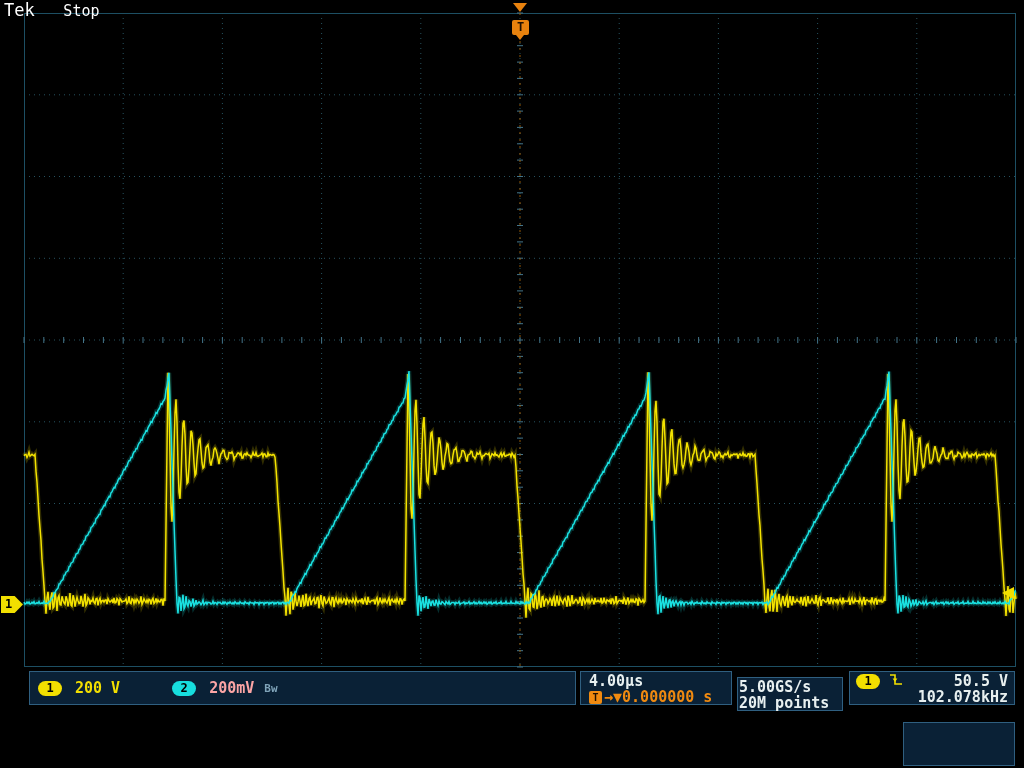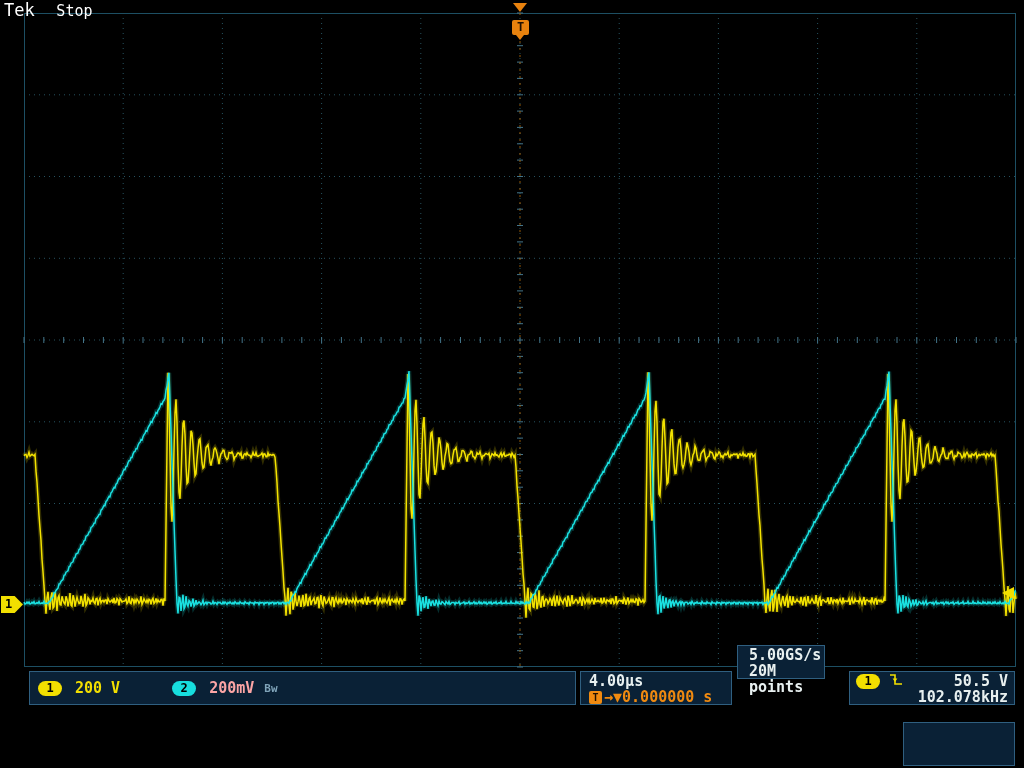--- a/index.html
+++ b/index.html
@@ -1,20 +1,20 @@
 <!DOCTYPE html>
 <html><head>
 <meta charset="utf-8">
 <style>
   html,body{margin:0;padding:0;background:#000;}
   .scope{position:relative;width:1024px;height:768px;background:#000;overflow:hidden;
          font-family:"DejaVu Sans Mono",monospace;}
   .topbar{position:absolute;left:4px;top:0;height:16px;color:#fff;z-index:5;}
   .tek{font-weight:normal;font-size:17px;}
-  .status{font-size:15px;margin-left:12px;}
+  .status{font-size:15px;margin-left:19px;}
   .graticule{position:absolute;left:24px;top:13px;width:992px;height:654px;
              border:1px solid #1d4f63;box-sizing:border-box;}
   svg.display{position:absolute;left:0;top:0;z-index:2;}
   .trig-top-arrow{position:absolute;left:513px;top:3px;width:0;height:0;z-index:6;
      border-left:7px solid transparent;border-right:7px solid transparent;border-top:9px solid #e8820e;}
   .trig-flag{position:absolute;left:512px;top:20px;width:17px;height:15px;background:#e8820e;
      border-radius:2px;color:#201000;font-size:12px;font-weight:bold;text-align:center;
      line-height:15px;z-index:6;}
   .trig-flag:after{content:"";position:absolute;left:4px;top:15px;border-left:4px solid transparent;
      border-right:4px solid transparent;border-top:5px solid #e8820e;}
@@ -30,21 +30,21 @@
   .badge.ch1{background:#f2df00;} .badge.ch2{background:#17dede;}
   .box-ch{left:29px;top:671px;width:547px;height:34px;display:flex;align-items:center;}
   .box-ch .b1{margin-left:8px;} .box-ch .v1{color:#f2df00;margin-left:13px;}
   .box-ch .b2{margin-left:52px;} .box-ch .v2{color:#fca5a5;margin-left:13px;}
   .box-ch .bw{margin-left:10px;color:#7fa3b8;font-size:11px;font-weight:bold;}
   .box-horiz{left:580px;top:671px;width:152px;height:34px;padding:1px 0 12px 8px;}
   .box-horiz .line1{height:16px;line-height:16px;}
   .box-horiz .line2{height:16px;display:flex;align-items:center;color:#f08a10;}
   .tbadge{display:inline-block;width:13px;height:13px;background:#f08a10;color:#201000;
           font-size:10px;line-height:13px;text-align:center;border-radius:2px;margin-right:2px;}
-  .box-acq{left:737px;top:645px;width:88px;height:34px;padding:1px 0 0 11px;line-height:16px;}
+  .box-acq{left:737px;top:677px;width:106px;height:34px;padding:1px 0 0 1px;line-height:16px;}
   .box-trig{left:849px;top:671px;width:166px;height:34px;padding:1px 6px 0 6px;}
   .trigline1{display:flex;align-items:center;height:16px;}
   .trigline1 .slope{margin-left:9px;display:inline-block;}
   .trigline1 .lvl{margin-left:auto;}
   .trigline2{text-align:right;line-height:16px;}
   .box-date{left:903px;top:722px;width:112px;height:44px;font-size:14px;
             padding:2px 0 0 6px;line-height:20px;white-space:pre;}
 </style>
 </head>
 <body>

